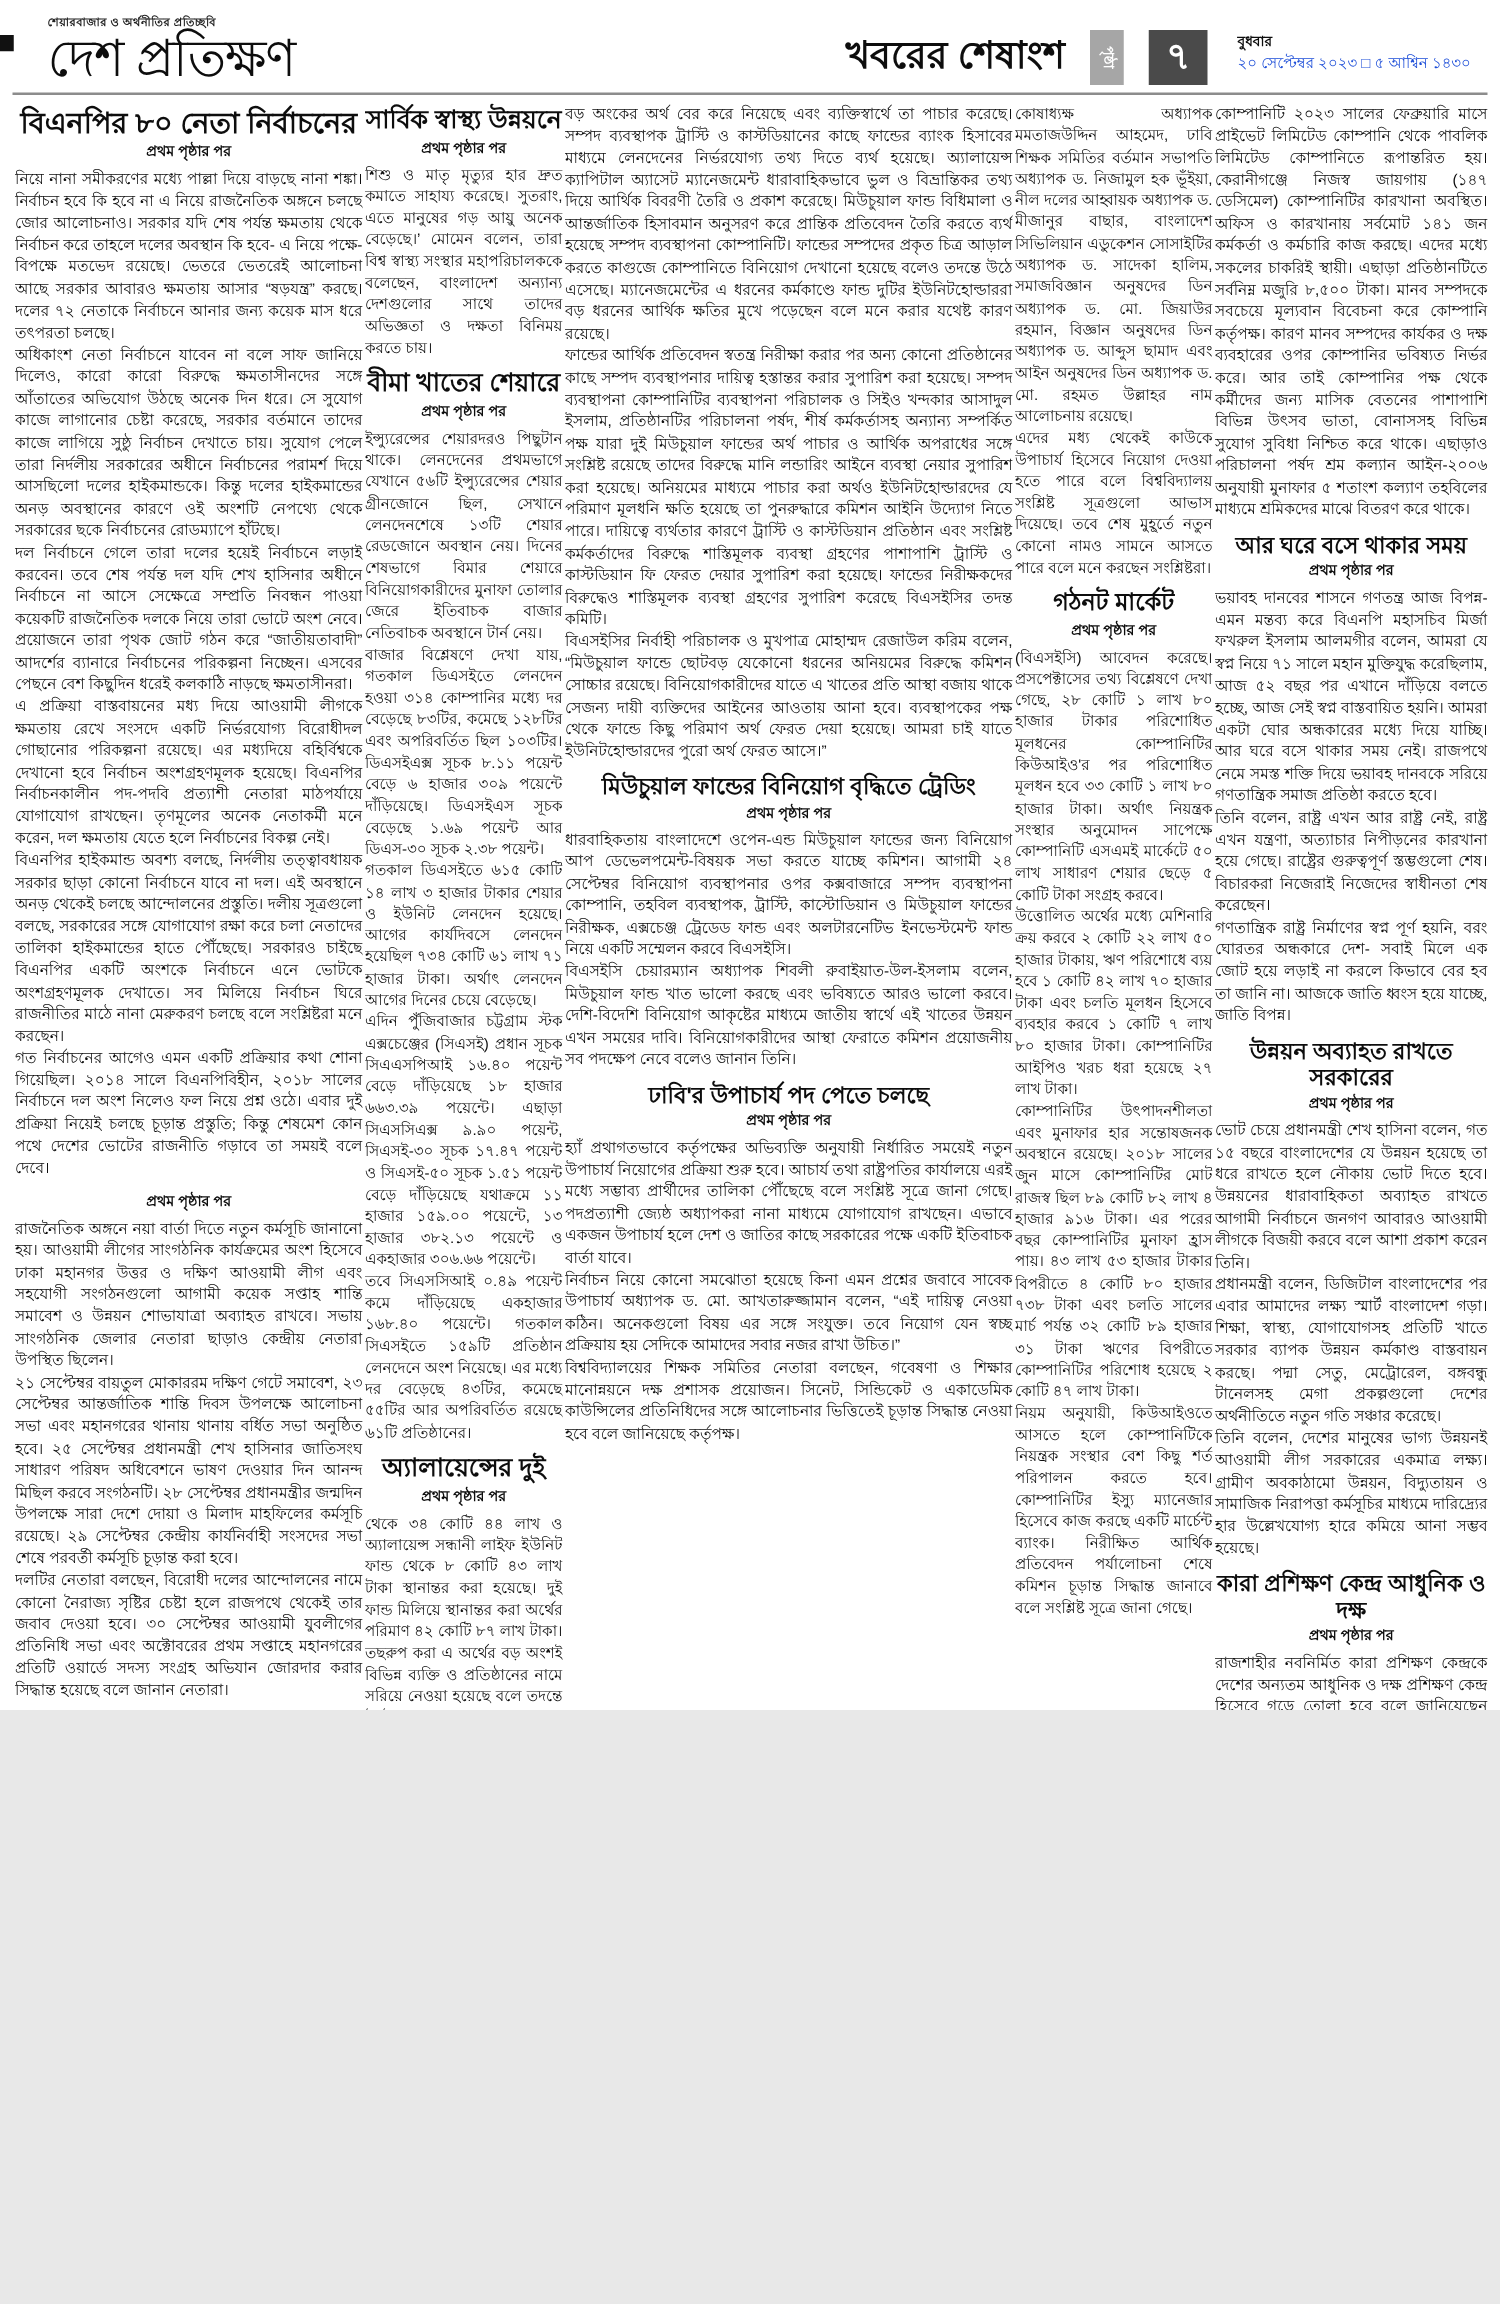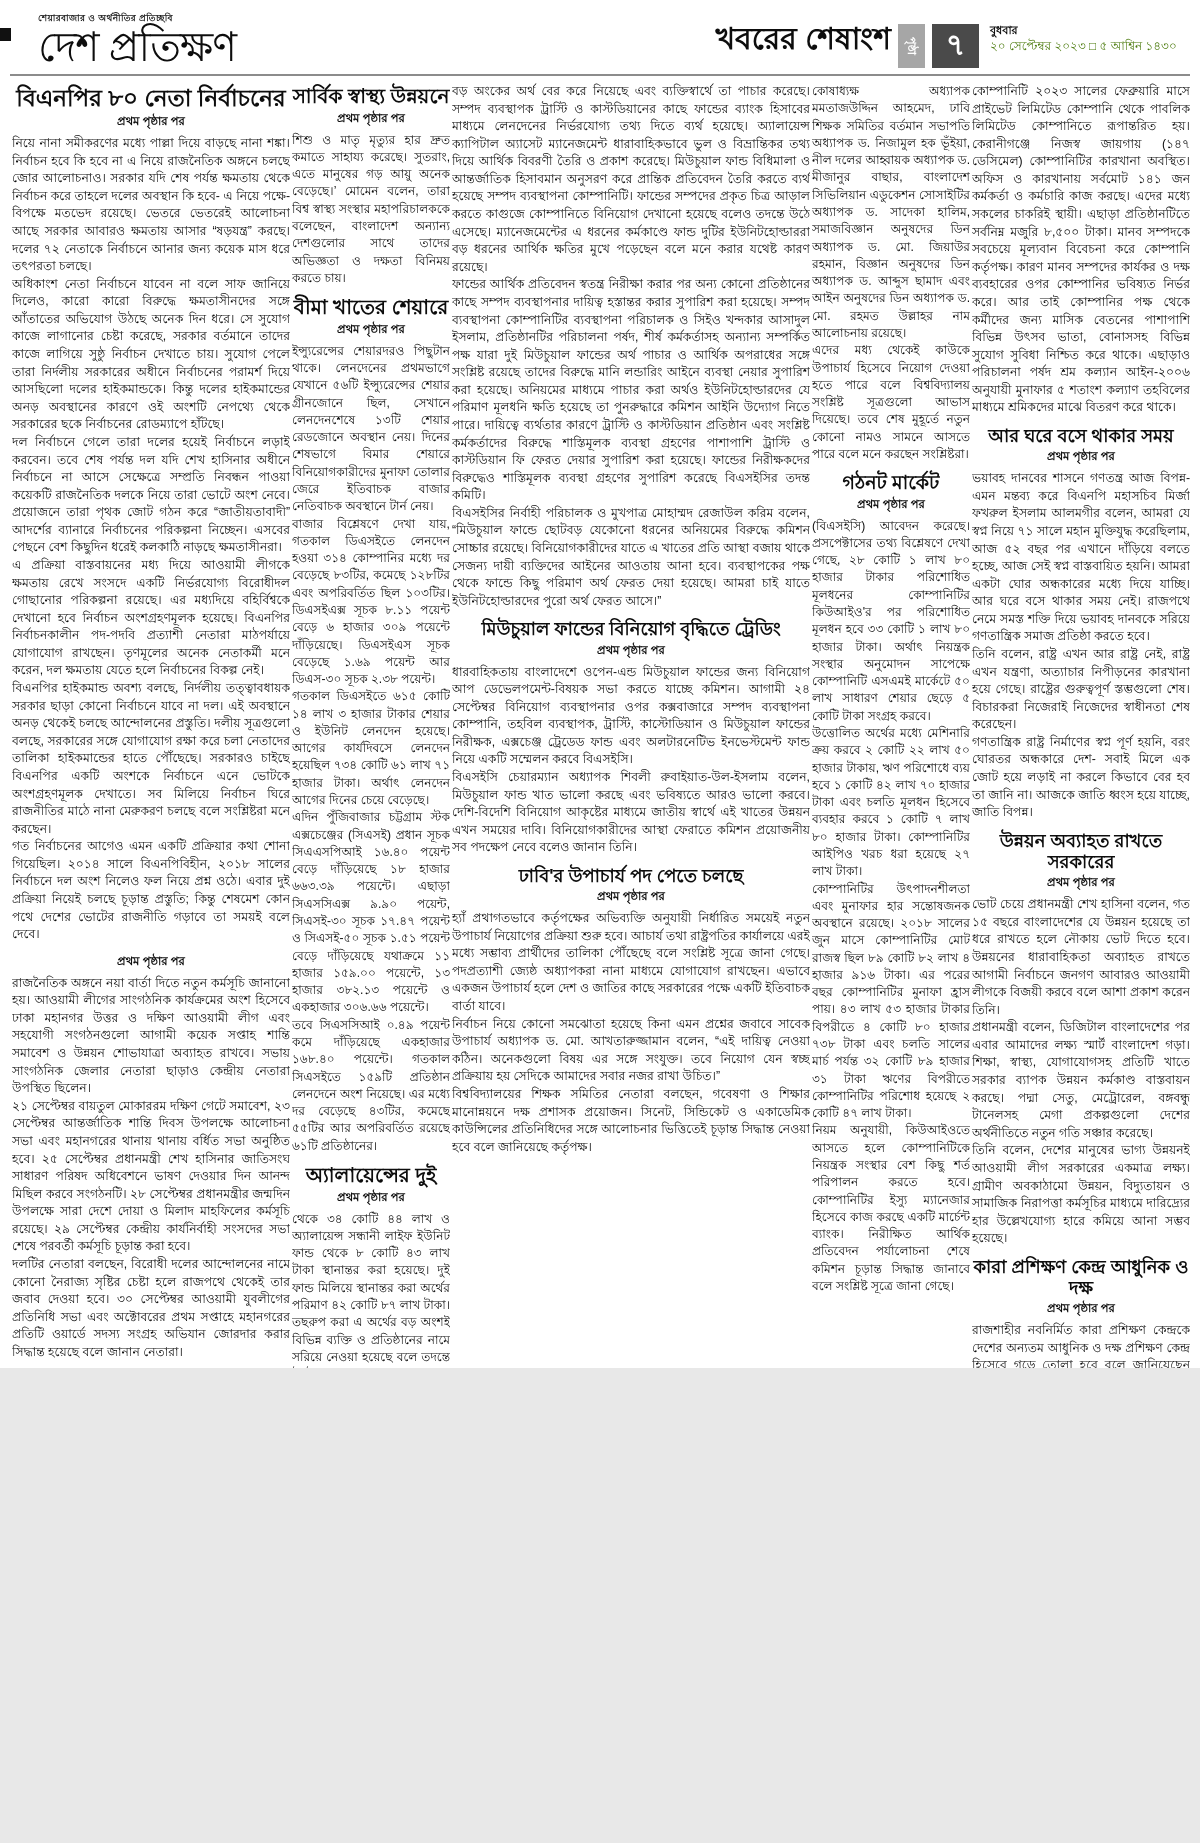--- a/index.html
+++ b/index.html
@@ -7,27 +7,27 @@
     position:relative;width:1200px;height:1368px;margin:0 auto;
     background:#ffffff;color:#0d0d0d;overflow:hidden;
     font-family:"Liberation Sans","DejaVu Sans",sans-serif;
   }
   .corner-mark{position:absolute;left:0;top:28px;width:11px;height:13px;background:#111;}
   
   .masthead{display:flex;align-items:flex-end;padding:8px 10px 4px 10px;height:72px;box-sizing:border-box;}
   .logo-block{padding-left:28px;}
   .tagline{font-size:9px;font-weight:bold;color:#222;letter-spacing:.4px;margin-bottom:1px;}
   .logo{font-size:41px;font-weight:normal;line-height:1.0;letter-spacing:-1px;}
-  .head-right{margin-left:auto;display:flex;align-items:flex-start;gap:7px;}
+  .head-right{margin-left:auto;display:flex;align-items:center;gap:20px;}
   .section-title{font-size:30px;font-weight:bold;line-height:1;padding-bottom:3px;}
   .page-label-box{width:27px;height:44px;background:#a6a6a6;color:#fff;display:flex;align-items:center;justify-content:center;writing-mode:vertical-rl;font-size:11px;font-weight:bold;}
   .page-num-box{width:47px;height:44px;background:#4a4a4a;color:#fff;font-size:30px;font-weight:bold;display:flex;align-items:center;justify-content:center;}
   .date-block{padding-left:4px;padding-bottom:3px;min-width:200px;}
   .day{font-weight:bold;font-size:11px;line-height:1.15;}
-  .date-line{font-size:12px;color:#4d7c0f;}
+  .date-line{font-size:12px;color:#1d4ed8;}
   .mast-rule{height:2px;background:#8c8c8c;margin:2px 10px 0 10px;}
   
   .cols{display:flex;gap:2px;padding:7px 10px 0 12px;height:1752px;box-sizing:border-box;}
   .col{overflow:hidden;height:100%;}
   .colA{width:278px;}
   .colB{width:158px;}
   .colC{width:358px;}
   .colD{width:158px;}
   .colE{flex:1;}
   article{margin-bottom:9px;}

